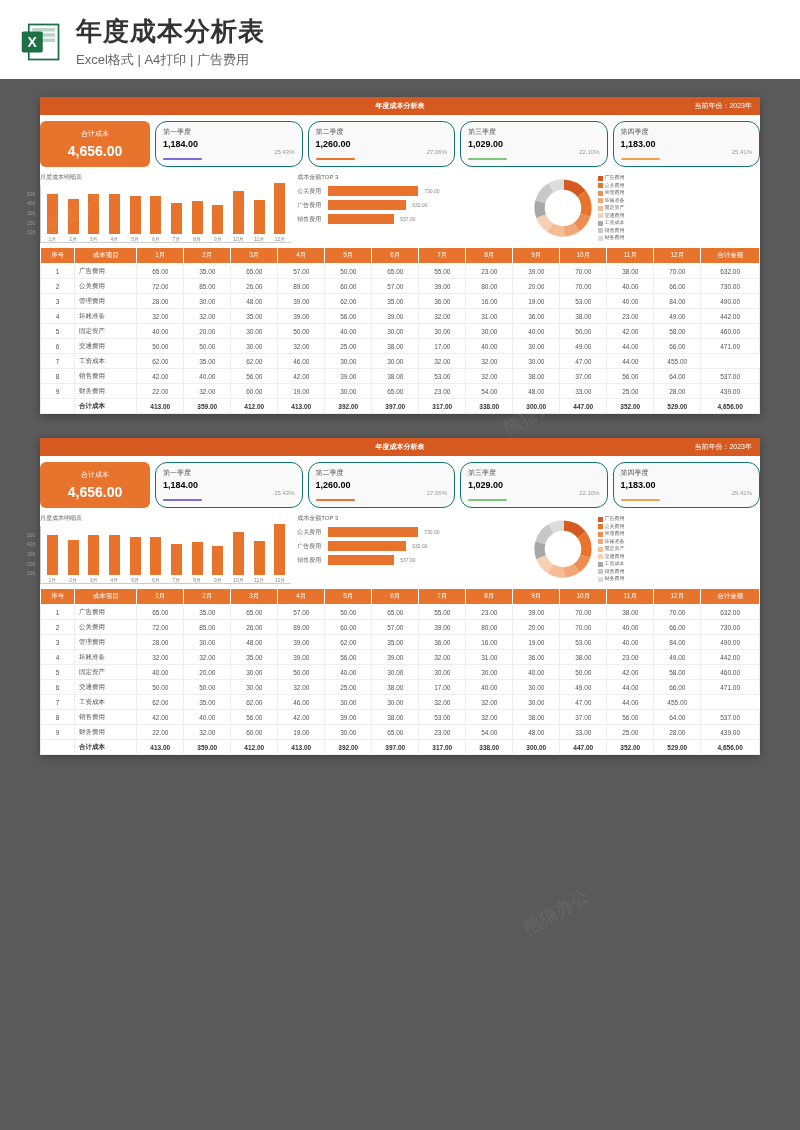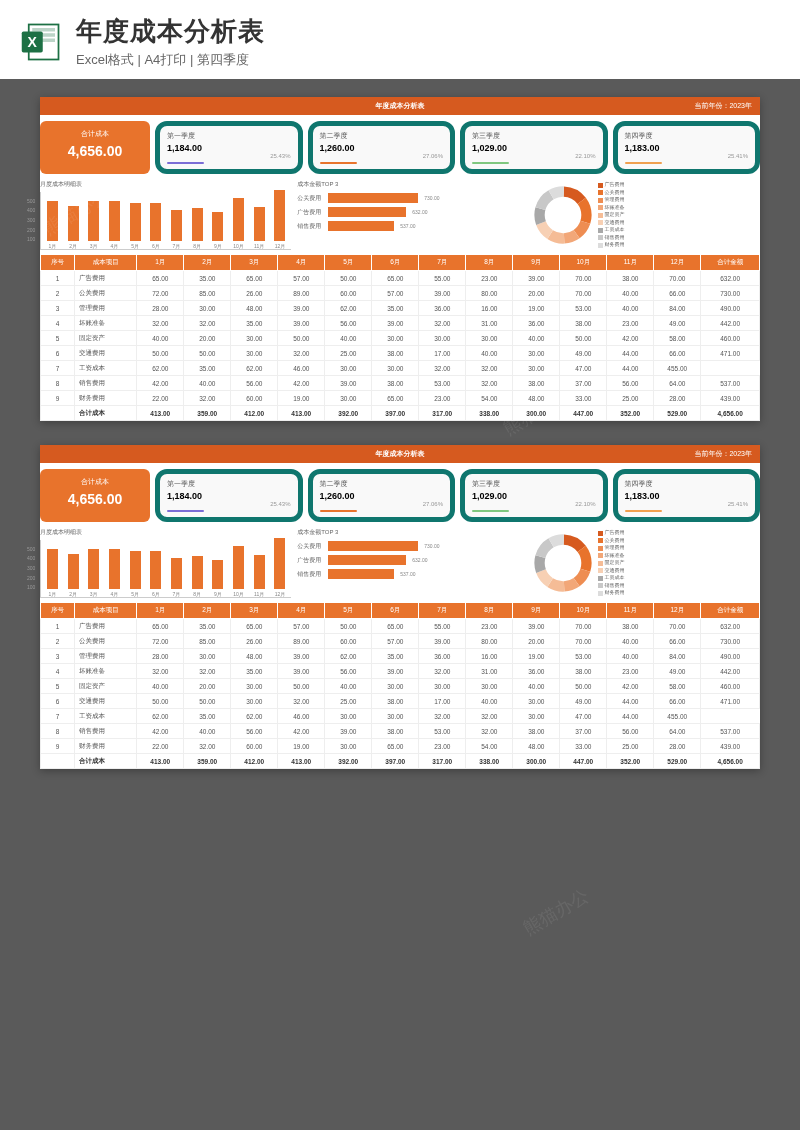--- a/index.html
+++ b/index.html
@@ -11,21 +11,21 @@
 .main-title{font-size:26px;font-weight:700;color:#333;letter-spacing:1px}
 .subtitle{font-size:13px;color:#666;margin-top:2px}
 .workspace{padding:18px 40px;display:flex;flex-direction:column;gap:24px}
 .sheet{background:#fff;padding:0;font-size:7px;box-shadow:0 2px 8px rgba(0,0,0,.3)}
 .title-bar{background:#d65a1f;color:#fff;padding:4px 8px;display:flex;align-items:center;justify-content:center;position:relative;font-weight:700}
 .title-bar .yr{position:absolute;right:8px;font-size:7px;font-weight:400}
 .dash-row{display:flex;gap:5px;margin:6px 0}
 .total-card{background:#e8732c;color:#fff;border-radius:6px;padding:8px 10px;text-align:center;width:110px}
 .total-card .lbl{font-size:7px}
 .total-card .val{font-size:14px;font-weight:700;margin-top:4px}
-.q-card{background:#f9f9f9;border:5px solid #0f766e;border-radius:12px;padding:5px 7px;flex:1}
+.q-card{background:#f9f9f9;border:1px solid #0f766e;border-radius:12px;padding:5px 7px;flex:1}
 .q-card .ql{font-size:7px;color:#555}
 .q-card .qv{font-size:9px;font-weight:700;margin-top:2px}
 .q-card .qp{font-size:6px;color:#999;text-align:right}
 .q-card .bar{height:2px;margin-top:3px;border-radius:1px}
 .charts-row{display:flex;gap:6px;margin:4px 0}
 .bar-chart{flex:1.1}
 .ct{font-size:6px;color:#666;margin-bottom:3px}
 .bar-area{display:flex;align-items:flex-end;gap:2px;height:58px;border-left:1px solid #ccc;border-bottom:1px solid #ccc;padding:0 2px;position:relative}
 .bar-area .yl{position:absolute;left:-14px;font-size:5px;color:#999}
 .bar-col{display:flex;flex-direction:column;align-items:center;flex:1}
@@ -57,21 +57,21 @@
         <rect x="10" y="4" width="34" height="40" fill="#fff" stroke="#1d7044" stroke-width="2"></rect>
         <rect x="14" y="8" width="26" height="4" fill="#1d7044" opacity=".3"></rect>
         <rect x="14" y="14" width="26" height="4" fill="#1d7044" opacity=".3"></rect>
         <rect x="14" y="20" width="26" height="4" fill="#1d7044" opacity=".3"></rect>
         <rect x="2" y="12" width="24" height="24" rx="2" fill="#1d7044"></rect>
         <text x="14" y="30" font-size="16" fill="#fff" text-anchor="middle" font-weight="bold">X</text>
       </svg>
   </div>
   <div class="header-text">
     <div class="main-title">年度成本分析表</div>
-    <div class="subtitle">Excel格式 | A4打印 | 第四季度</div>
+    <div class="subtitle">Excel格式 | A4打印 | 广告费用</div>
   </div>
 </div>
 
 <div class="workspace">
   <div class="sheet">
       <div class="title-bar">
         <span>年度成本分析表</span>
         <span class="yr">当前年份：2023年</span>
       </div>
       <div class="dash-row">

